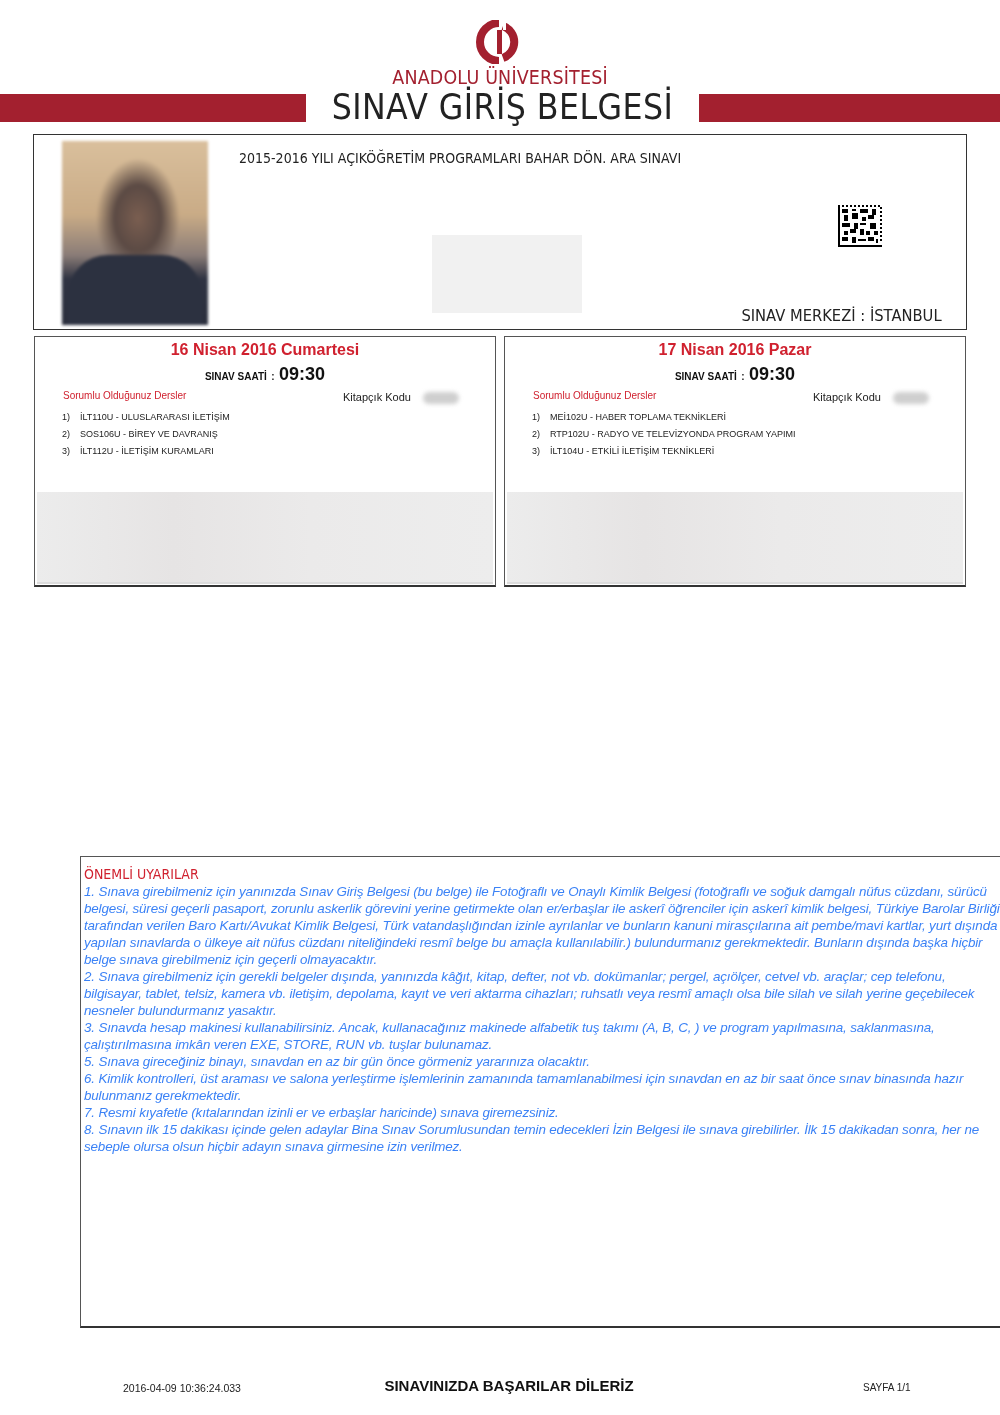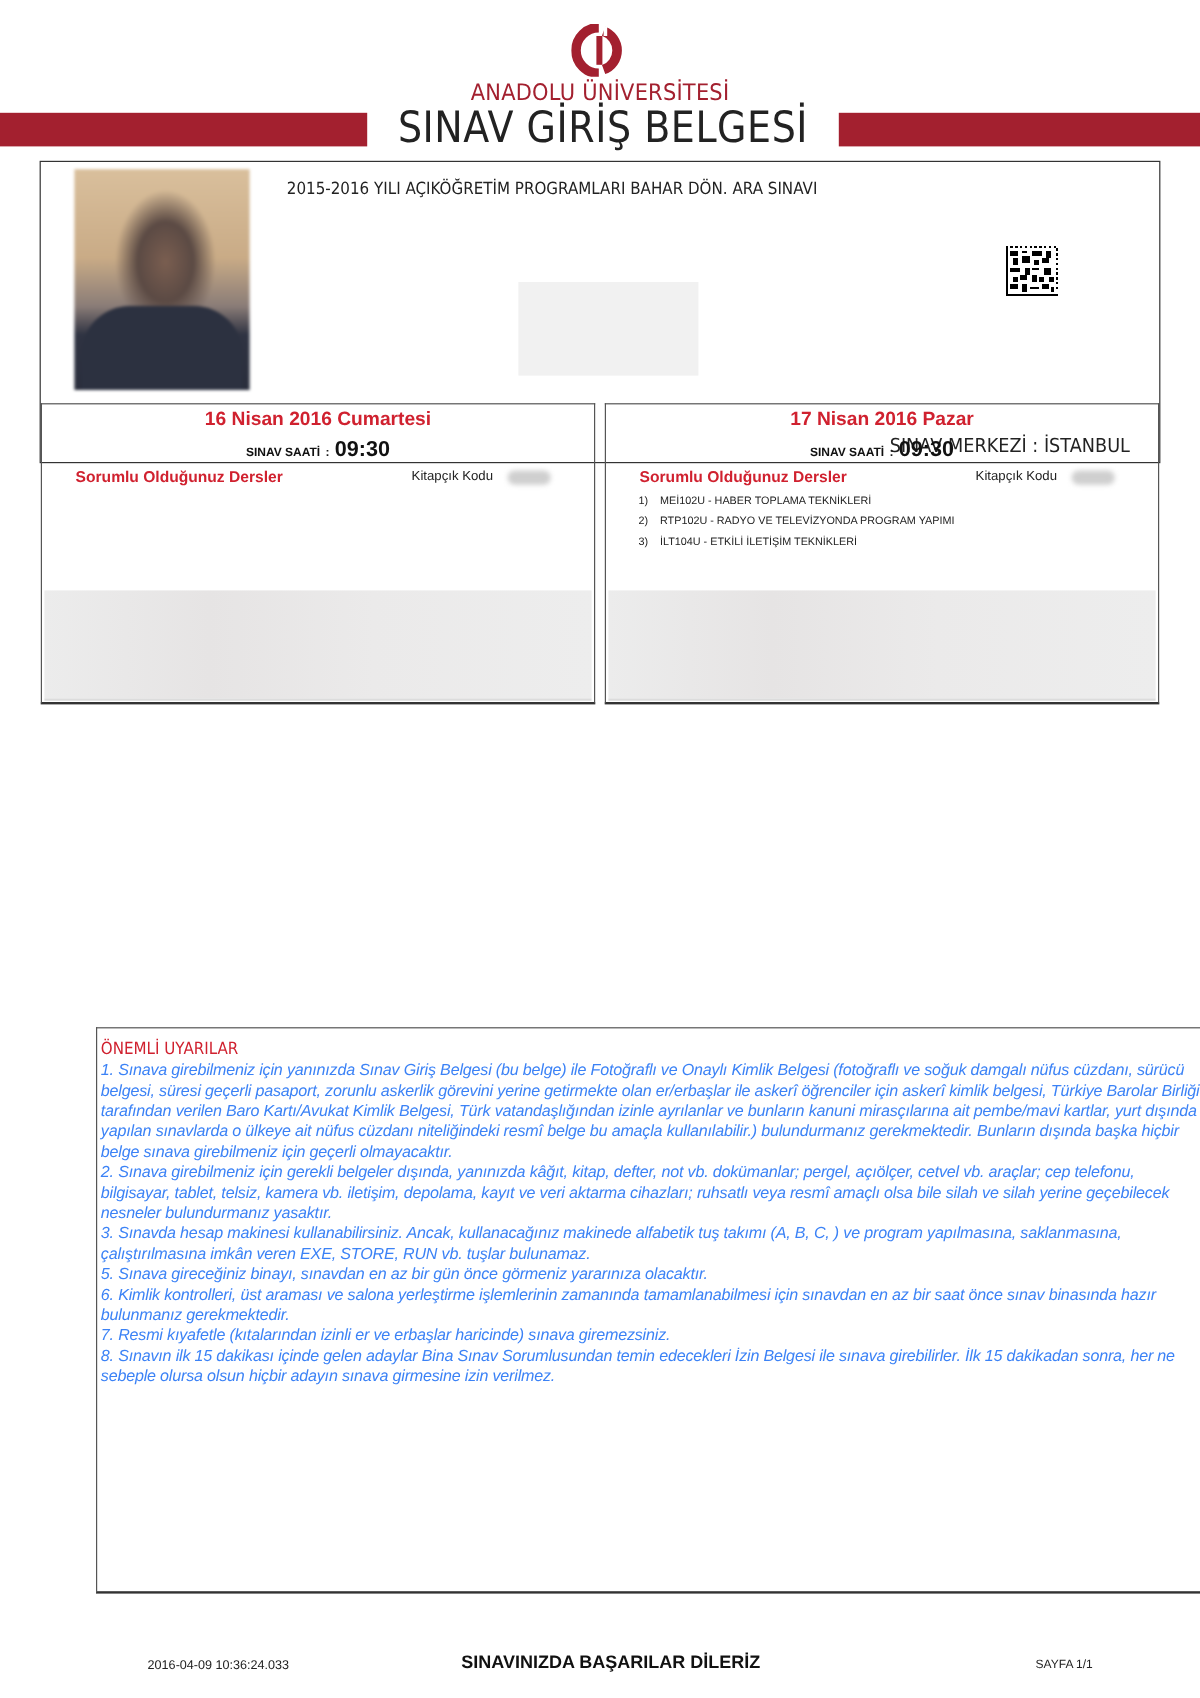--- a/index.html
+++ b/index.html
@@ -12,21 +12,21 @@
       font-family: "DejaVu Sans", sans-serif; font-size: 19px; color: #a3202f; letter-spacing: 0.2px;
       transform: scaleX(0.92); }
     .bar { position: absolute; top: 94px; height: 28px; background: #a3202f; }
     .bar.left { left: 0; width: 306px; }
     .bar.right { left: 699px; width: 301px; }
     .doc-title { position: absolute; left: 306px; width: 393px; top: 86px; text-align: center;
       font-family: "DejaVu Sans", sans-serif; font-size: 36px; color: #222; letter-spacing: 0.5px;
       transform: scaleX(0.88); white-space: nowrap; }
 
     
-    .cand-box { position: absolute; left: 33px; top: 134px; width: 934px; height: 252px;
+    .cand-box { position: absolute; left: 33px; top: 134px; width: 934px; height: 196px;
       border: 1.5px solid #333; }
     .photo { position: absolute; left: 28px; top: 6px; width: 146px; height: 184px;
       background:
         radial-gradient(ellipse 42px 60px at 52% 42%, #7a5e50 0%, #5b4a44 55%, rgba(0,0,0,0) 100%),
         linear-gradient(180deg, #d9bf9c 0%, #c9ab86 40%, #8a7c77 62%, #2f3342 75%, #2a2e3c 100%);
       filter: blur(1.5px); }
     .photo .shoulders { position: absolute; left: 6px; right: 6px; bottom: 0; height: 70px;
       background: #2c3140; border-radius: 40px 40px 0 0; }
     .exam-name { position: absolute; left: 205px; top: 15px; font-size: 14px; color: #222;
       font-family: "DejaVu Sans", sans-serif; transform: scaleX(0.9); transform-origin: left; white-space: nowrap; }
@@ -39,21 +39,21 @@
     .day-box { position: absolute; top: 336px; width: 462px; height: 251px; border: 1px solid #555;
       border-bottom: 2px solid #333; }
     .day-box.d1 { left: 34px; }
     .day-box.d2 { left: 504px; }
     .day-date { position: absolute; left: 0; right: 0; top: 4px; text-align: center;
       font-size: 16px; font-weight: bold; color: #d0212f; }
     .time-row { position: absolute; left: 0; right: 0; top: 27px; text-align: center; white-space: nowrap; }
     .time-label { font-size: 10px; font-weight: bold; color: #111; text-align: right; }
     .time-sep { font-size: 10px; font-weight: bold; }
     .time-val { font-size: 18px; font-weight: bold; color: #111; }
-    .courses-title { position: absolute; left: 28px; top: 53px; font-size: 13px; font-weight: bold; color: #d0212f; }
+    .courses-title { position: absolute; left: 28px; top: 53px; font-size: 10px; font-weight: normal; color: #d0212f; }
     .booklet-label { position: absolute; left: 308px; top: 54px; font-size: 11px; color: #222; }
     .booklet-val { position: absolute; left: 388px; top: 55px; width: 36px; height: 12px; background: #cfcfcf;
       border-radius: 6px; filter: blur(2px); }
     .course-list { position: absolute; left: 27px; top: 72px; list-style: none; }
     .course-list li { font-size: 9px; color: #222; height: 17px; line-height: 17px; white-space: nowrap; }
     .course-list .num { display: inline-block; width: 18px; }
     .day-blank { position: absolute; left: 2px; right: 2px; top: 155px; height: 92px;
       background: linear-gradient(90deg, #ececec 0%, #e6e4e4 30%, #ebeaea 60%, #ededed 100%);
       border-bottom: 2px solid #dcdcdc; }
 
@@ -144,20 +144,25 @@
 <section class="day-box d1">
   <div class="day-date">16 Nisan 2016 Cumartesi</div>
   <div class="time-row">
     <span class="time-label">SINAV SAATİ</span>
     <span class="time-sep">:</span>
     <span class="time-val">09:30</span>
   </div>
   <div class="courses-title">Sorumlu Olduğunuz Dersler</div>
   <div class="booklet-label">Kitapçık Kodu</div>
   <div class="booklet-val"></div>
+  <ol class="course-list">
+    <li><span class="num">1)</span><span>İLT110U - ULUSLARARASI İLETİŞİM</span></li>
+    <li><span class="num">2)</span><span>SOS106U - BİREY VE DAVRANIŞ</span></li>
+    <li><span class="num">3)</span><span>İLT112U - İLETİŞİM KURAMLARI</span></li>
+  </ol>
   <div class="day-blank"></div>
 </section>
 
 <section class="day-box d2">
   <div class="day-date">17 Nisan 2016 Pazar</div>
   <div class="time-row">
     <span class="time-label">SINAV SAATİ</span>
     <span class="time-sep">:</span>
     <span class="time-val">09:30</span>
   </div>

